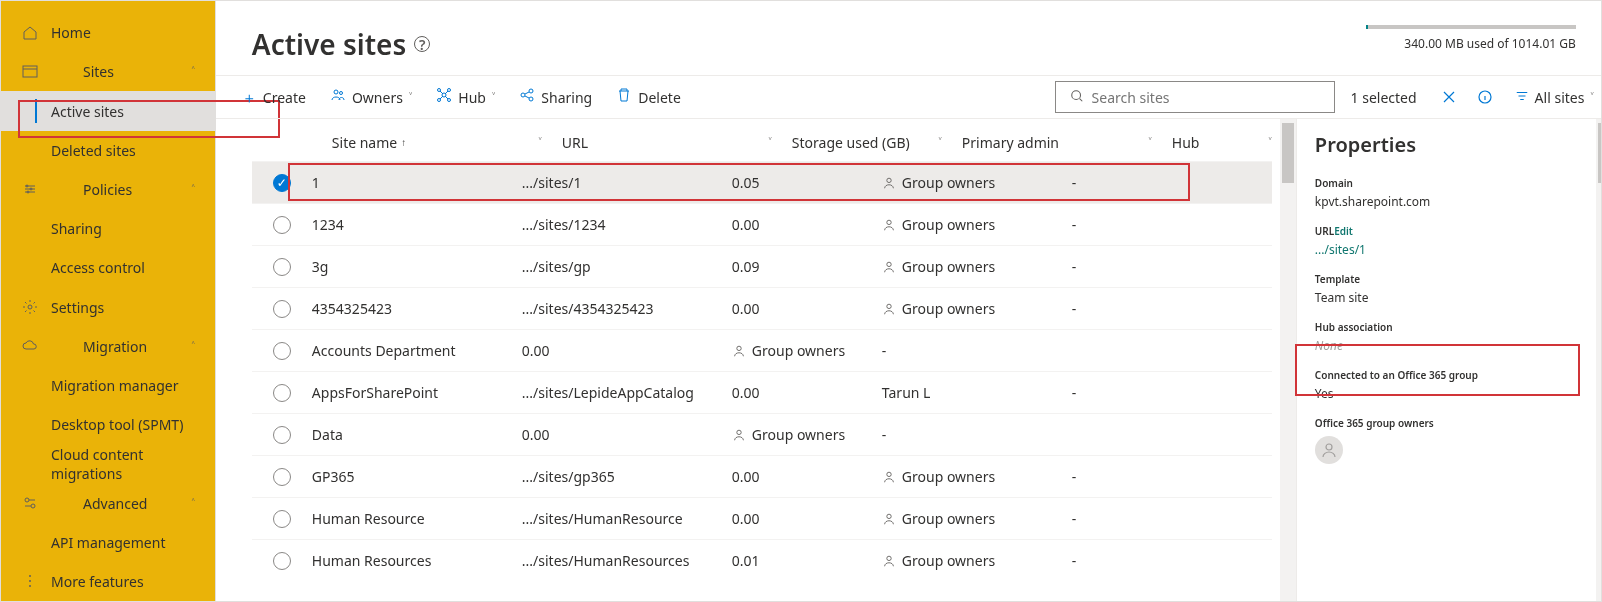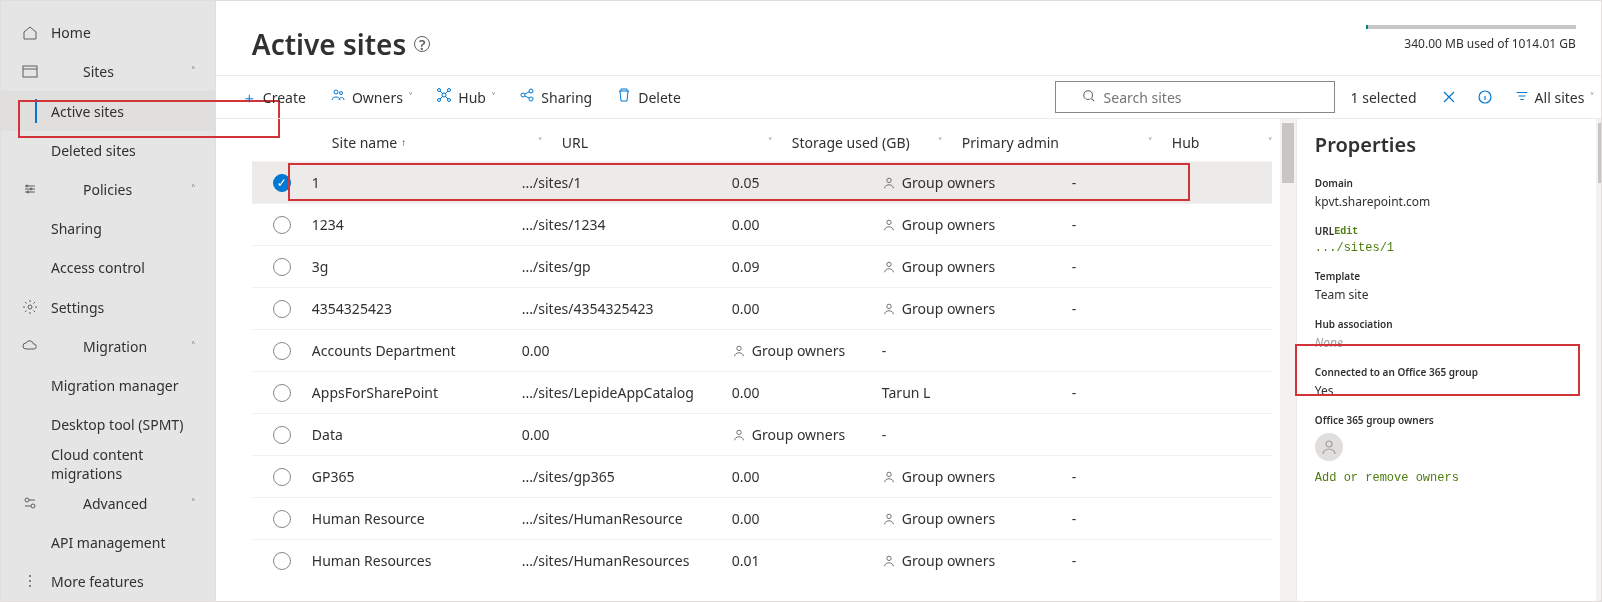--- a/index.html
+++ b/index.html
@@ -1,19 +1,19 @@
 <!DOCTYPE html>
 <html><head>
 <meta charset="utf-8">
 <style>
   * { margin:0; padding:0; box-sizing:border-box; font-family:"Segoe UI",system-ui,sans-serif; }
   body { width:1602px; height:602px; display:flex; color:#323130; font-size:14px; background:#fff; border:1px solid #e1dfdd; overflow:hidden; }
 
   
-  .nav { width:282px; background:#e5e5e5; border-right:1px solid #e1dfdd; display:flex; flex-direction:column; padding-top:12px; }
+  .nav { width:282px; background:#eab308; border-right:1px solid #e1dfdd; display:flex; flex-direction:column; padding-top:12px; }
   .nav-item { display:flex; align-items:center; height:40px; padding:0 20px; cursor:pointer; gap:12px; color:#323130; }
   .nav-item.sub { padding-left:50px; font-size:14px; }
   .nav-item.selected { background:#e1dfdd; }
   .nav-item.selected::before { content:""; position:absolute; left:34px; height:24px; width:2px; background:#0078d4; }
   .nav-item.selected { position:relative; }
   .nav-group-header { position:relative;gap:44px; }
   .chev { margin-left:auto; font-size:12px; color:#605e5c; }
   .ico { width:18px; height:18px; display:inline-flex; align-items:center; justify-content:center; color:#605e5c; }
   .redbox-nav { position:absolute; left:18px; top:100px; width:262px; height:38px; border:2px solid #d13438;}
 
@@ -24,21 +24,21 @@
   .info-circ { font-size:14px; width:16px; height:16px; border:1px solid #605e5c; border-radius:50%; display:inline-flex; align-items:center; justify-content:center; font-weight:600; color:#605e5c;}
   .storage { text-align:right; font-size:12px; color:#323130; }
   .storage-bar { width:210px; height:4px; background:#c8c6c4; margin-bottom:6px; position:relative; }
   .storage-fill { position:absolute; left:0; top:0; bottom:0; background:#038387; }
 
   
   .cmdbar { display:flex; align-items:center; height:44px; border-top:1px solid #edebe9; border-bottom:1px solid #edebe9; padding:0 8px 0 16px; gap:4px; }
   .cmd { display:flex; align-items:center; gap:6px; height:32px; padding:0 10px; cursor:pointer; color:#323130; }
   .cmd .bico { color:#0078d4; font-size:15px; }
   .flex-spacer { flex:1; }
-  .searchbox { display:flex; align-items:center; gap:8px; width:280px; height:32px; border:1px solid #8a8886; padding:0 26px; color:#605e5c;}
+  .searchbox { display:flex; align-items:center; gap:8px; width:280px; height:32px; border:1px solid #8a8886; padding:0 14px; color:#605e5c;}
   .searchbox input { border:none; outline:none; flex:1; font-size:14px;}
   .sel-count { padding:0 12px; color:#323130; }
   .icon-btn { width:32px; height:32px; display:flex; align-items:center; justify-content:center; cursor:pointer; color:#605e5c;}
   .icon-btn svg, .ico svg, .bico svg { width:16px; height:16px; }
   .allsites { display:flex; align-items:center; gap:6px; padding:0 10px; cursor:pointer; }
 
   
   .table-wrap { flex:1; overflow:auto; position:relative; }
   .thead, .trow { display:grid; grid-template-columns:60px 210px 210px 150px 190px 100px; align-items:center; height:42px; }
   .thead { color:#323130; font-weight:400; font-size:14px; border-bottom:none; padding-top:4px;gap:20px;}
@@ -53,21 +53,21 @@
   .check.on::after { content:"✓"; color:#fff; font-size:12px; position:absolute; left:3px; top:-1px;}
   .person-ico { width:14px; height:14px; display:inline-flex; align-items:center; justify-content:center; color:#605e5c;}
   .redbox-row { position:absolute; left:36px; top:44px; width:902px; height:38px; border:2px solid #d13438;}
 
   
   .panel { width:300px; border-left:1px solid #edebe9; padding:12px 18px 18px 18px; overflow:auto;}
   .panel h2 { font-size:20px; font-weight:600; margin-bottom:18px;}
   .prop-label { font-weight:600; font-size:10px; margin-top:14px; display:flex; justify-content:flex-start; align-items:center;}
   .prop-val { font-size:12px; margin-top:3px; }
   .prop-val.muted { color:#a19f9d; font-style:italic;}
-  .link { color:#4d7c0f; cursor:pointer;font-family:Liberation Mono, monospace; }
+  .link { color:#0f766e; cursor:pointer; }
   .avatar { width:28px; height:28px; border-radius:50%; background:#e1dfdd; display:flex; align-items:center; justify-content:center; color:#a19f9d; margin-top:6px;}
   .redbox-url { position:absolute; right:32px; top:225px; width:285px; height:52px; border:2px solid #d13438;}
 
   
   .vscroll { width:16px; background:#f3f2f1; display:flex; flex-direction:column; }
   .vscroll .thumb { flex:0 0 60px; background:#c8c6c4; margin:2px;}
   .cols-wrap { display:flex; flex:1; overflow:hidden; position:relative;}
   .table-col { flex:1; display:flex; flex-direction:column; padding-left:36px; padding-right:8px;}
 </style>
 </head>
@@ -502,21 +502,20 @@
 
       <div class="prop-label">
           <span>Office 365 group owners</span>
         </div>
       <div class="avatar">
         <svg viewBox="0 0 16 16" width="16" height="16" fill="none" stroke="currentColor" stroke-width="1.2">
             <circle cx="8" cy="5" r="3"></circle>
             <path d="M2 15c0-3 3-5 6-5s6 2 6 5"></path>
           </svg>
       </div>
-      <div class="prop-val link" style="margin-top:10px;">Add or remove owners</div>
     </div>
     <div class="vscroll">
         <div style="height:2px"></div>
         <div class="thumb"></div>
       </div>
 
     <div class="redbox-url"></div>
   </div>
 
 </div>

